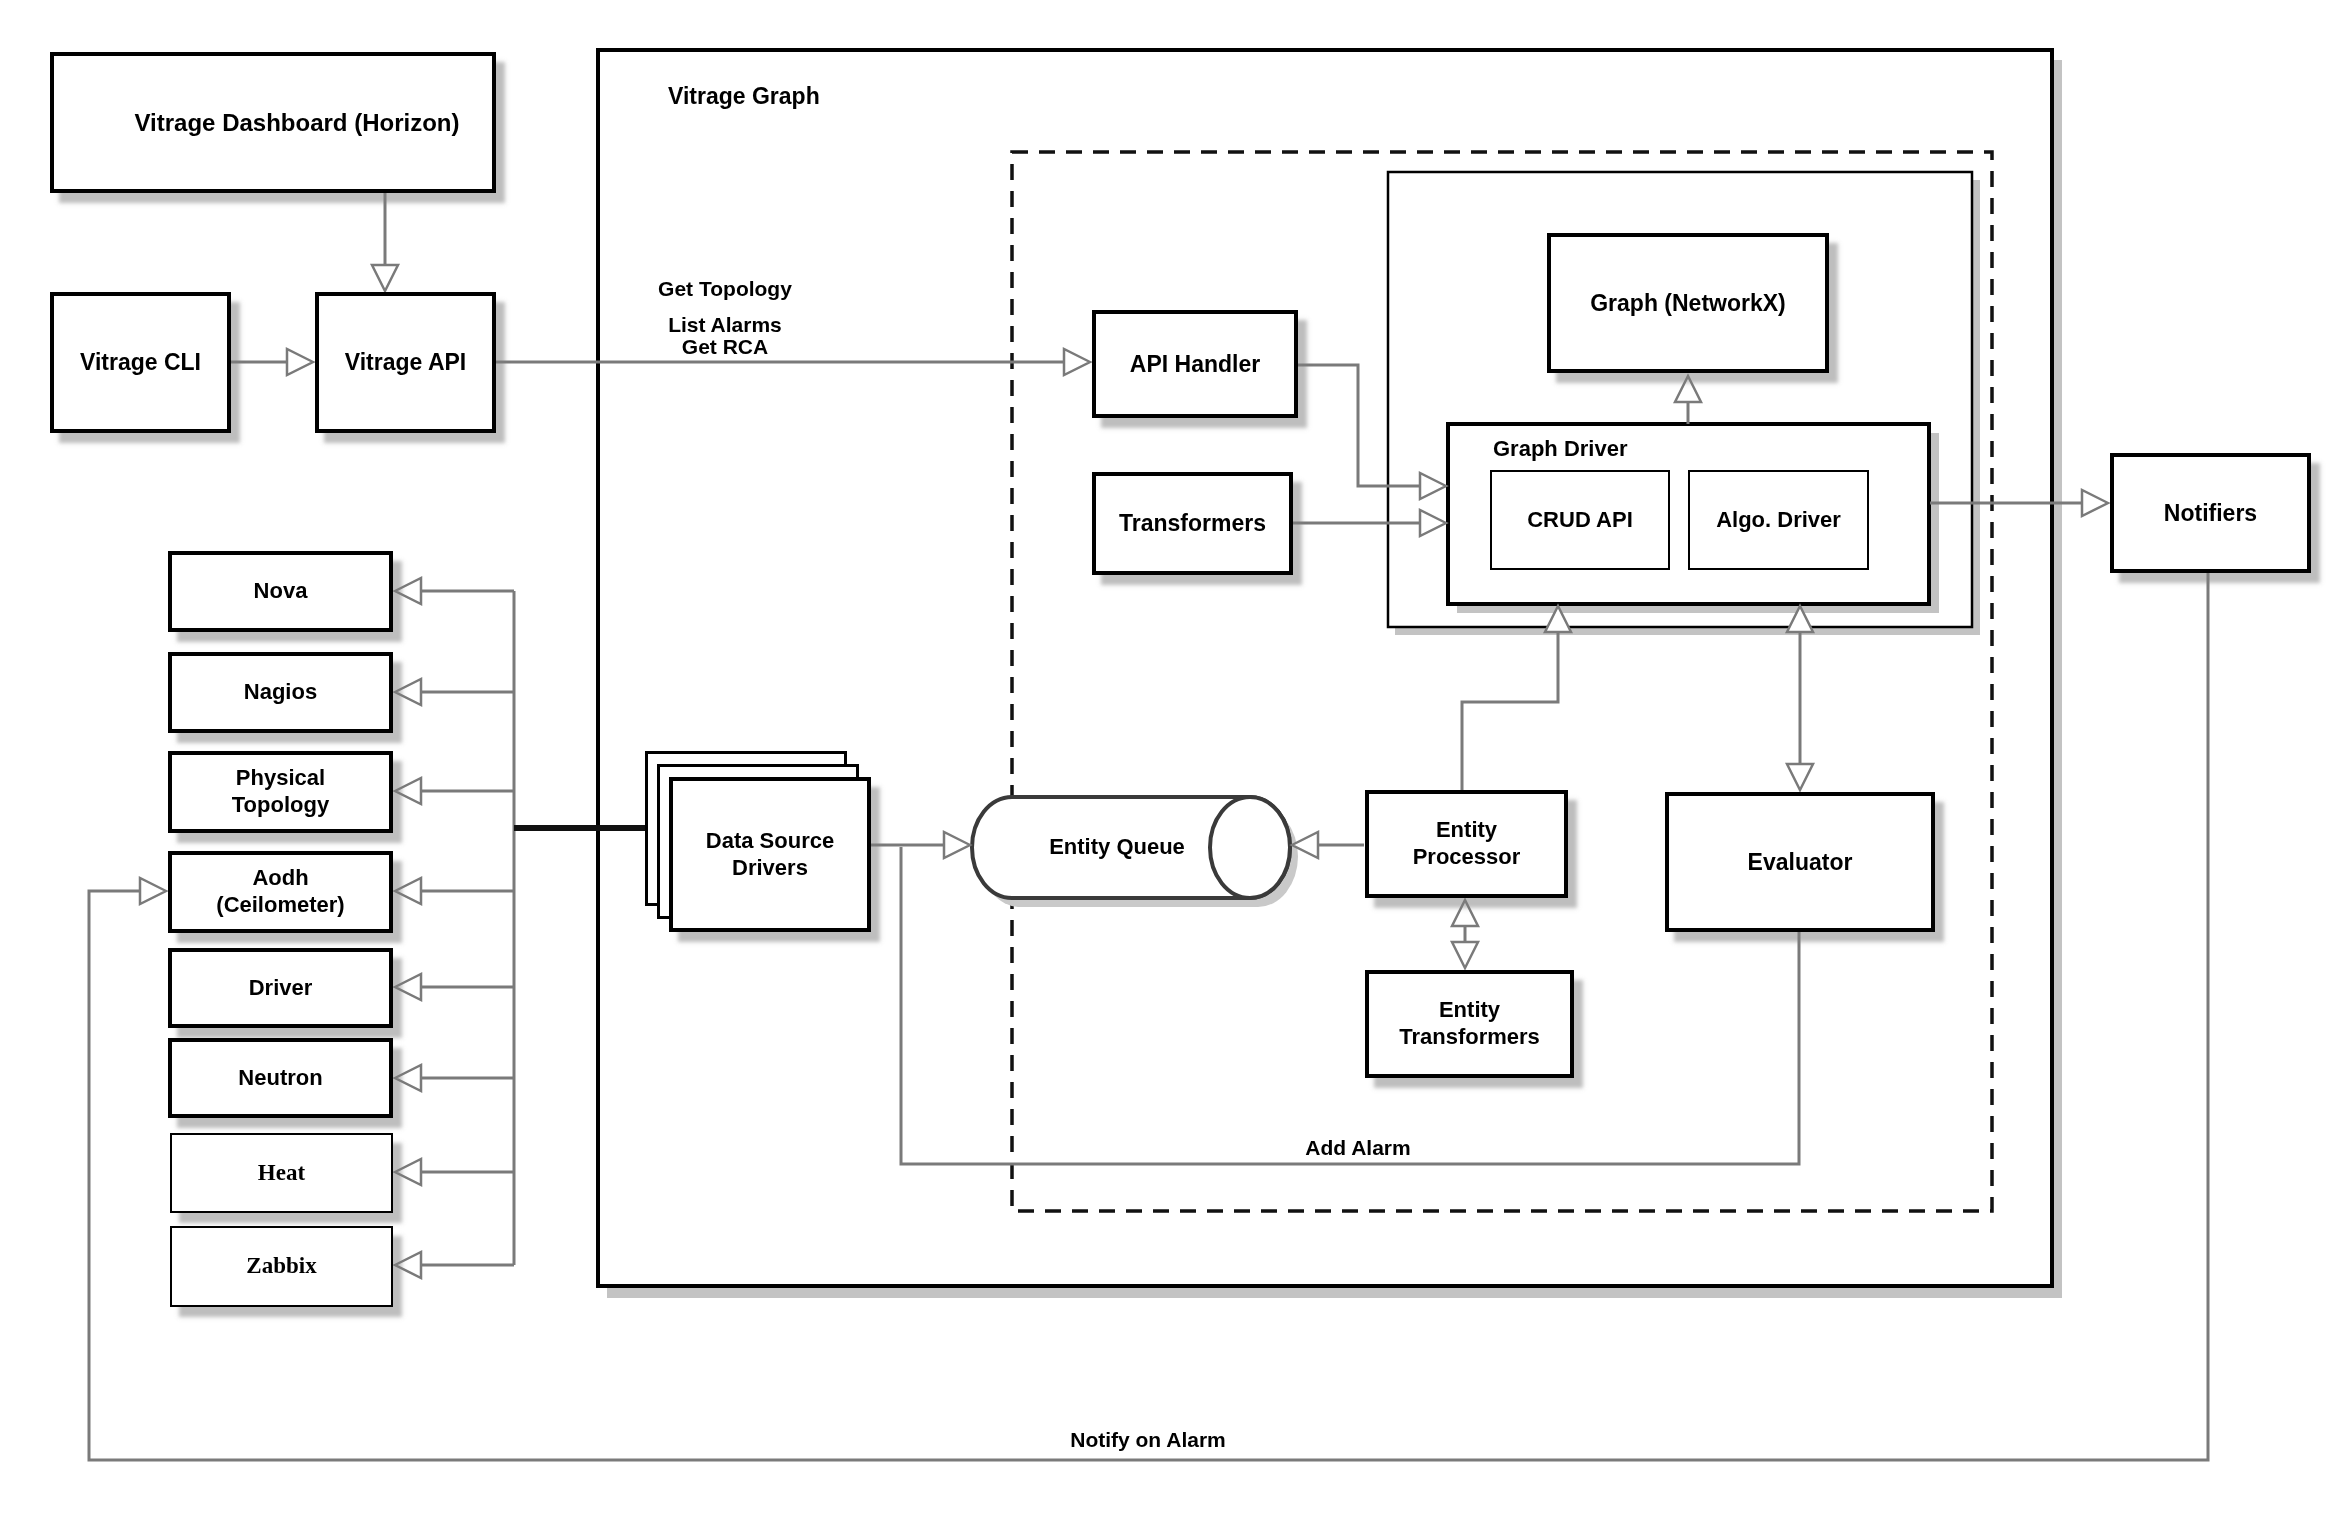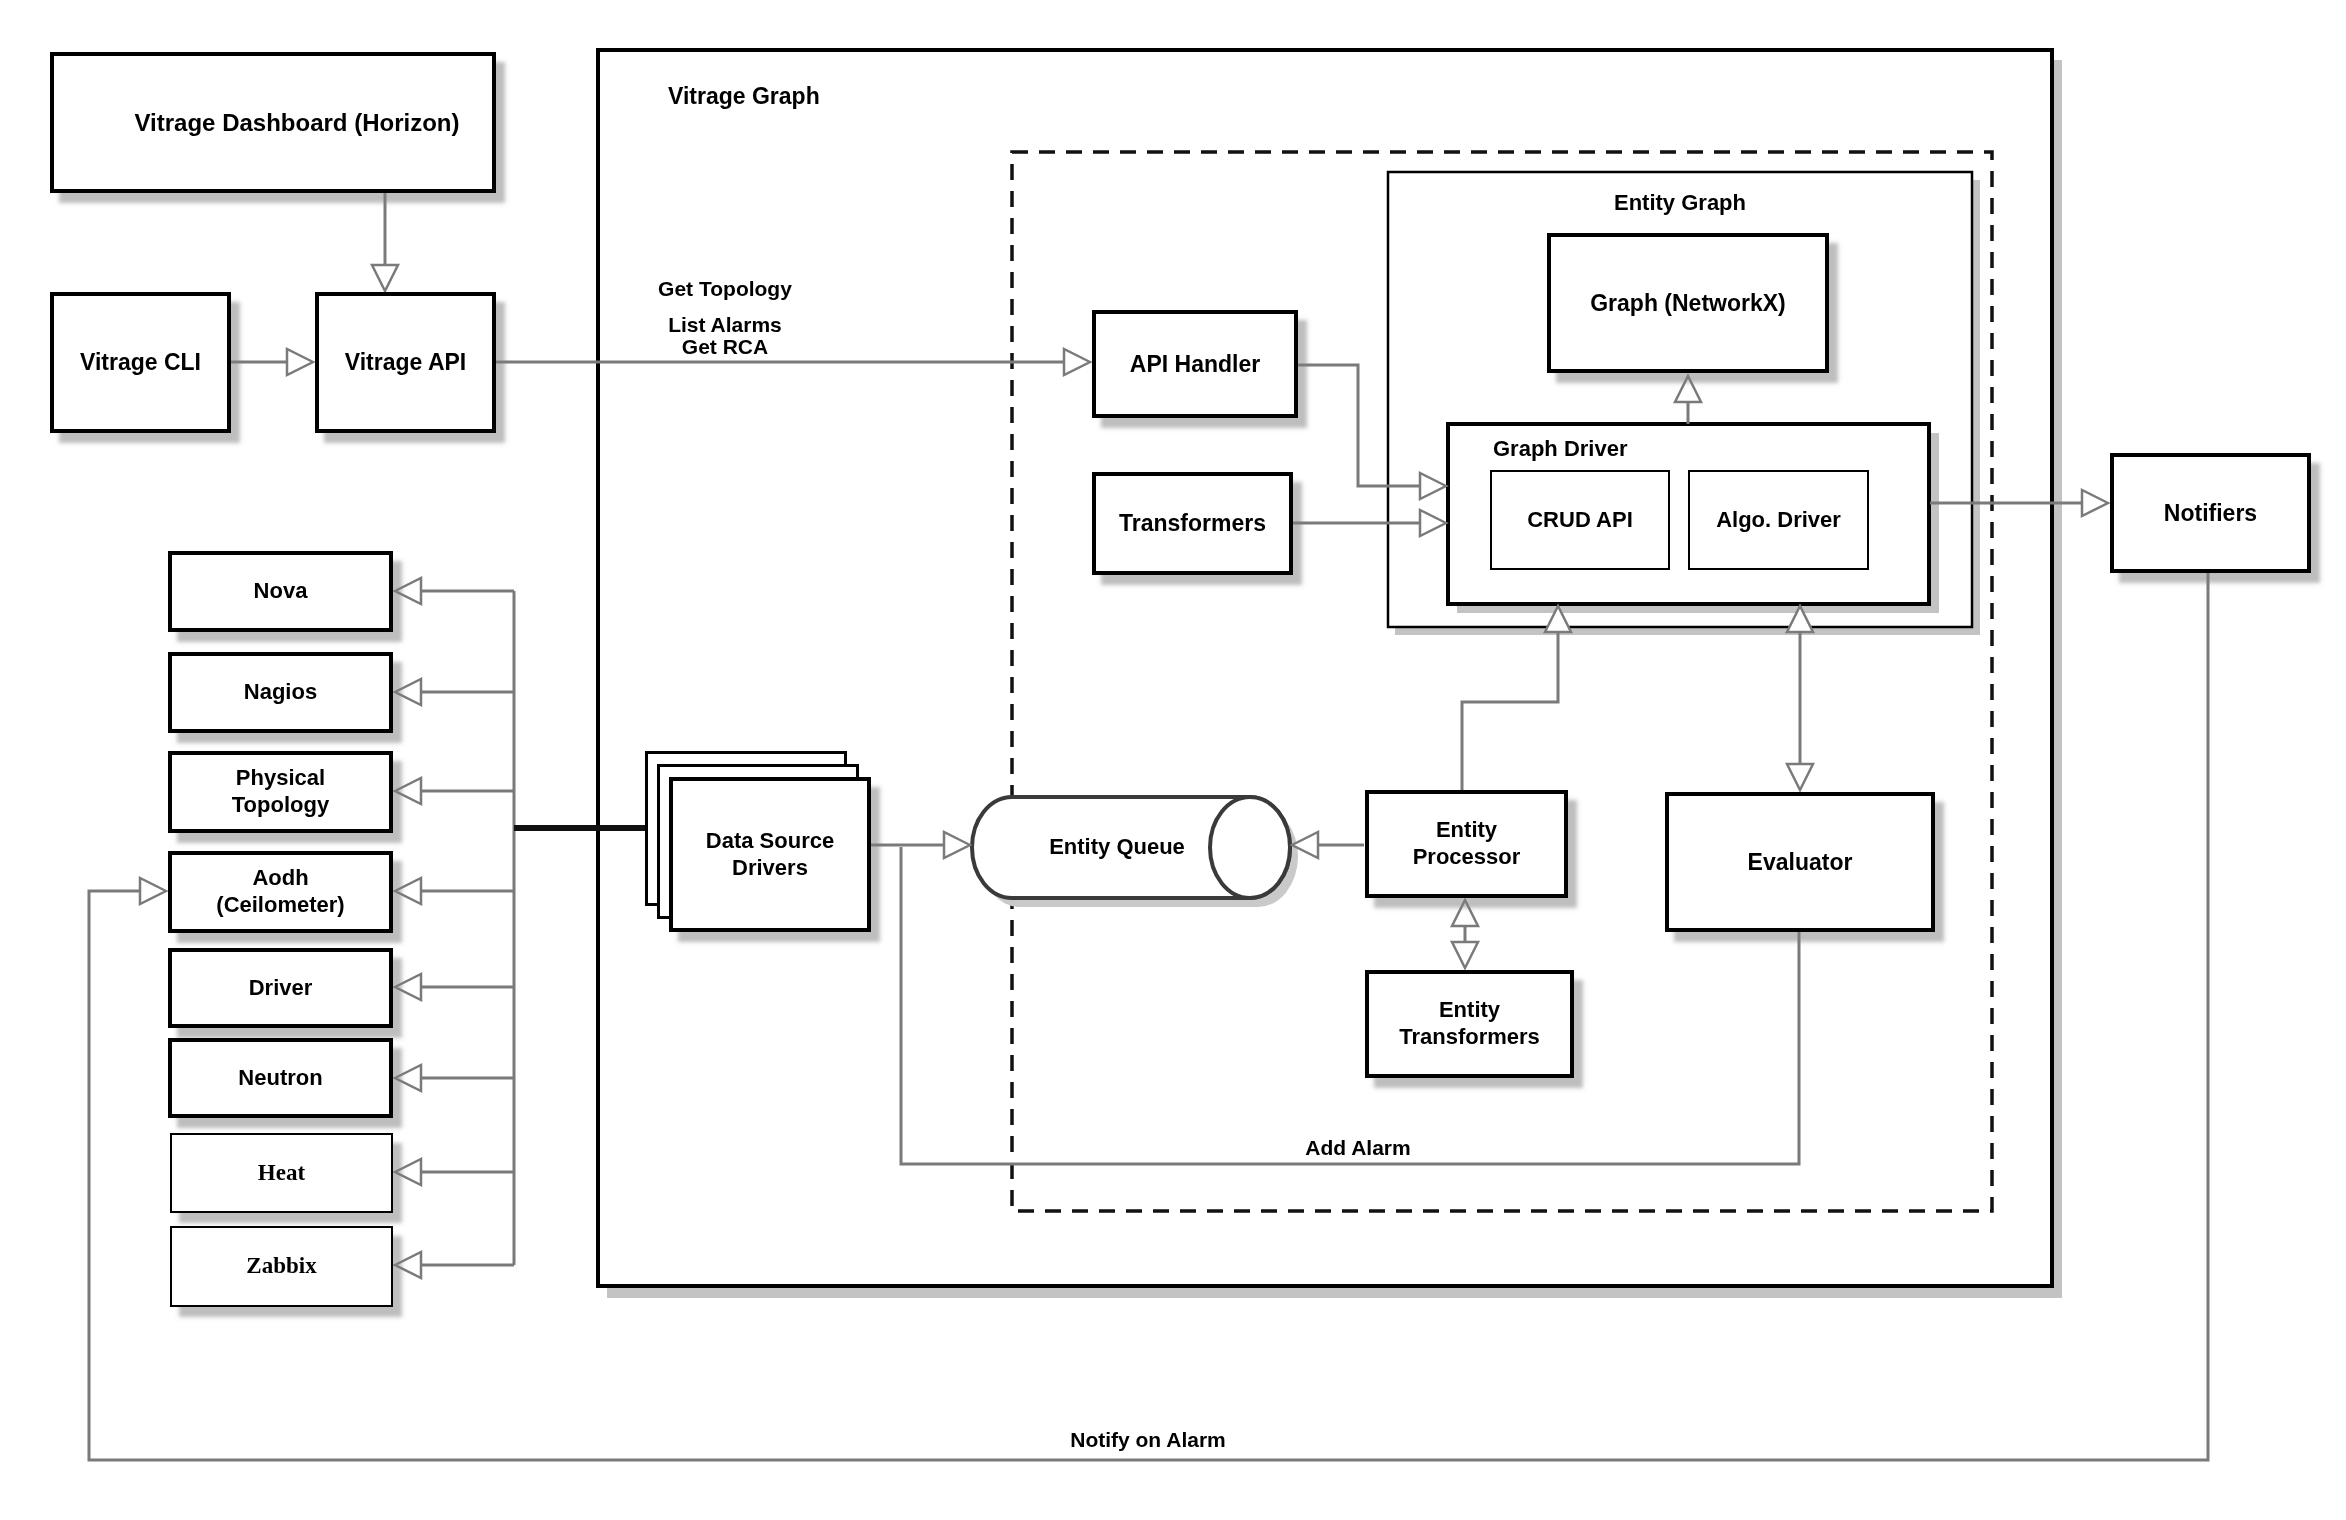--- a/index.html
+++ b/index.html
@@ -89,21 +89,20 @@
       <polygon points="395,891 421,878 421,904"></polygon>
       <polygon points="395,987 421,974 421,1000"></polygon>
       <polygon points="395,1078 421,1065 421,1091"></polygon>
       <polygon points="395,1172 421,1159 421,1185"></polygon>
       <polygon points="395,1265 421,1252 421,1278"></polygon>
       <polygon points="166,891 140,878 140,904"></polygon>
     </g>
   </svg>
 
   <div class="freelabel" style="left:668px;top:83px;width:200px;font-size:23px;text-align:left;">Vitrage Graph</div>
-  <div class="freelabel" style="left:1388px;top:190px;width:584px;font-size:22px;">Entity Graph</div>
   <div class="freelabel" style="left:1493px;top:436px;width:250px;font-size:22px;text-align:left;">Graph Driver</div>
 
   <div class="freelabel" style="left:575px;top:277px;width:300px;font-size:21px;">Get Topology</div>
   <div class="freelabel" style="left:575px;top:313px;width:300px;font-size:21px;">List Alarms</div>
   <div class="freelabel" style="left:575px;top:335px;width:300px;font-size:21px;">Get RCA</div>
   <div class="freelabel" style="left:1258px;top:1136px;width:200px;font-size:21px;">Add Alarm</div>
   <div class="freelabel" style="left:1048px;top:1428px;width:200px;font-size:21px;">Notify on Alarm</div>
 
   <div class="node" style="left:50px;top:52px;width:446px;height:141px;font-size:24px;padding-left:48px;">
     <span>Vitrage Dashboard (Horizon)</span>

